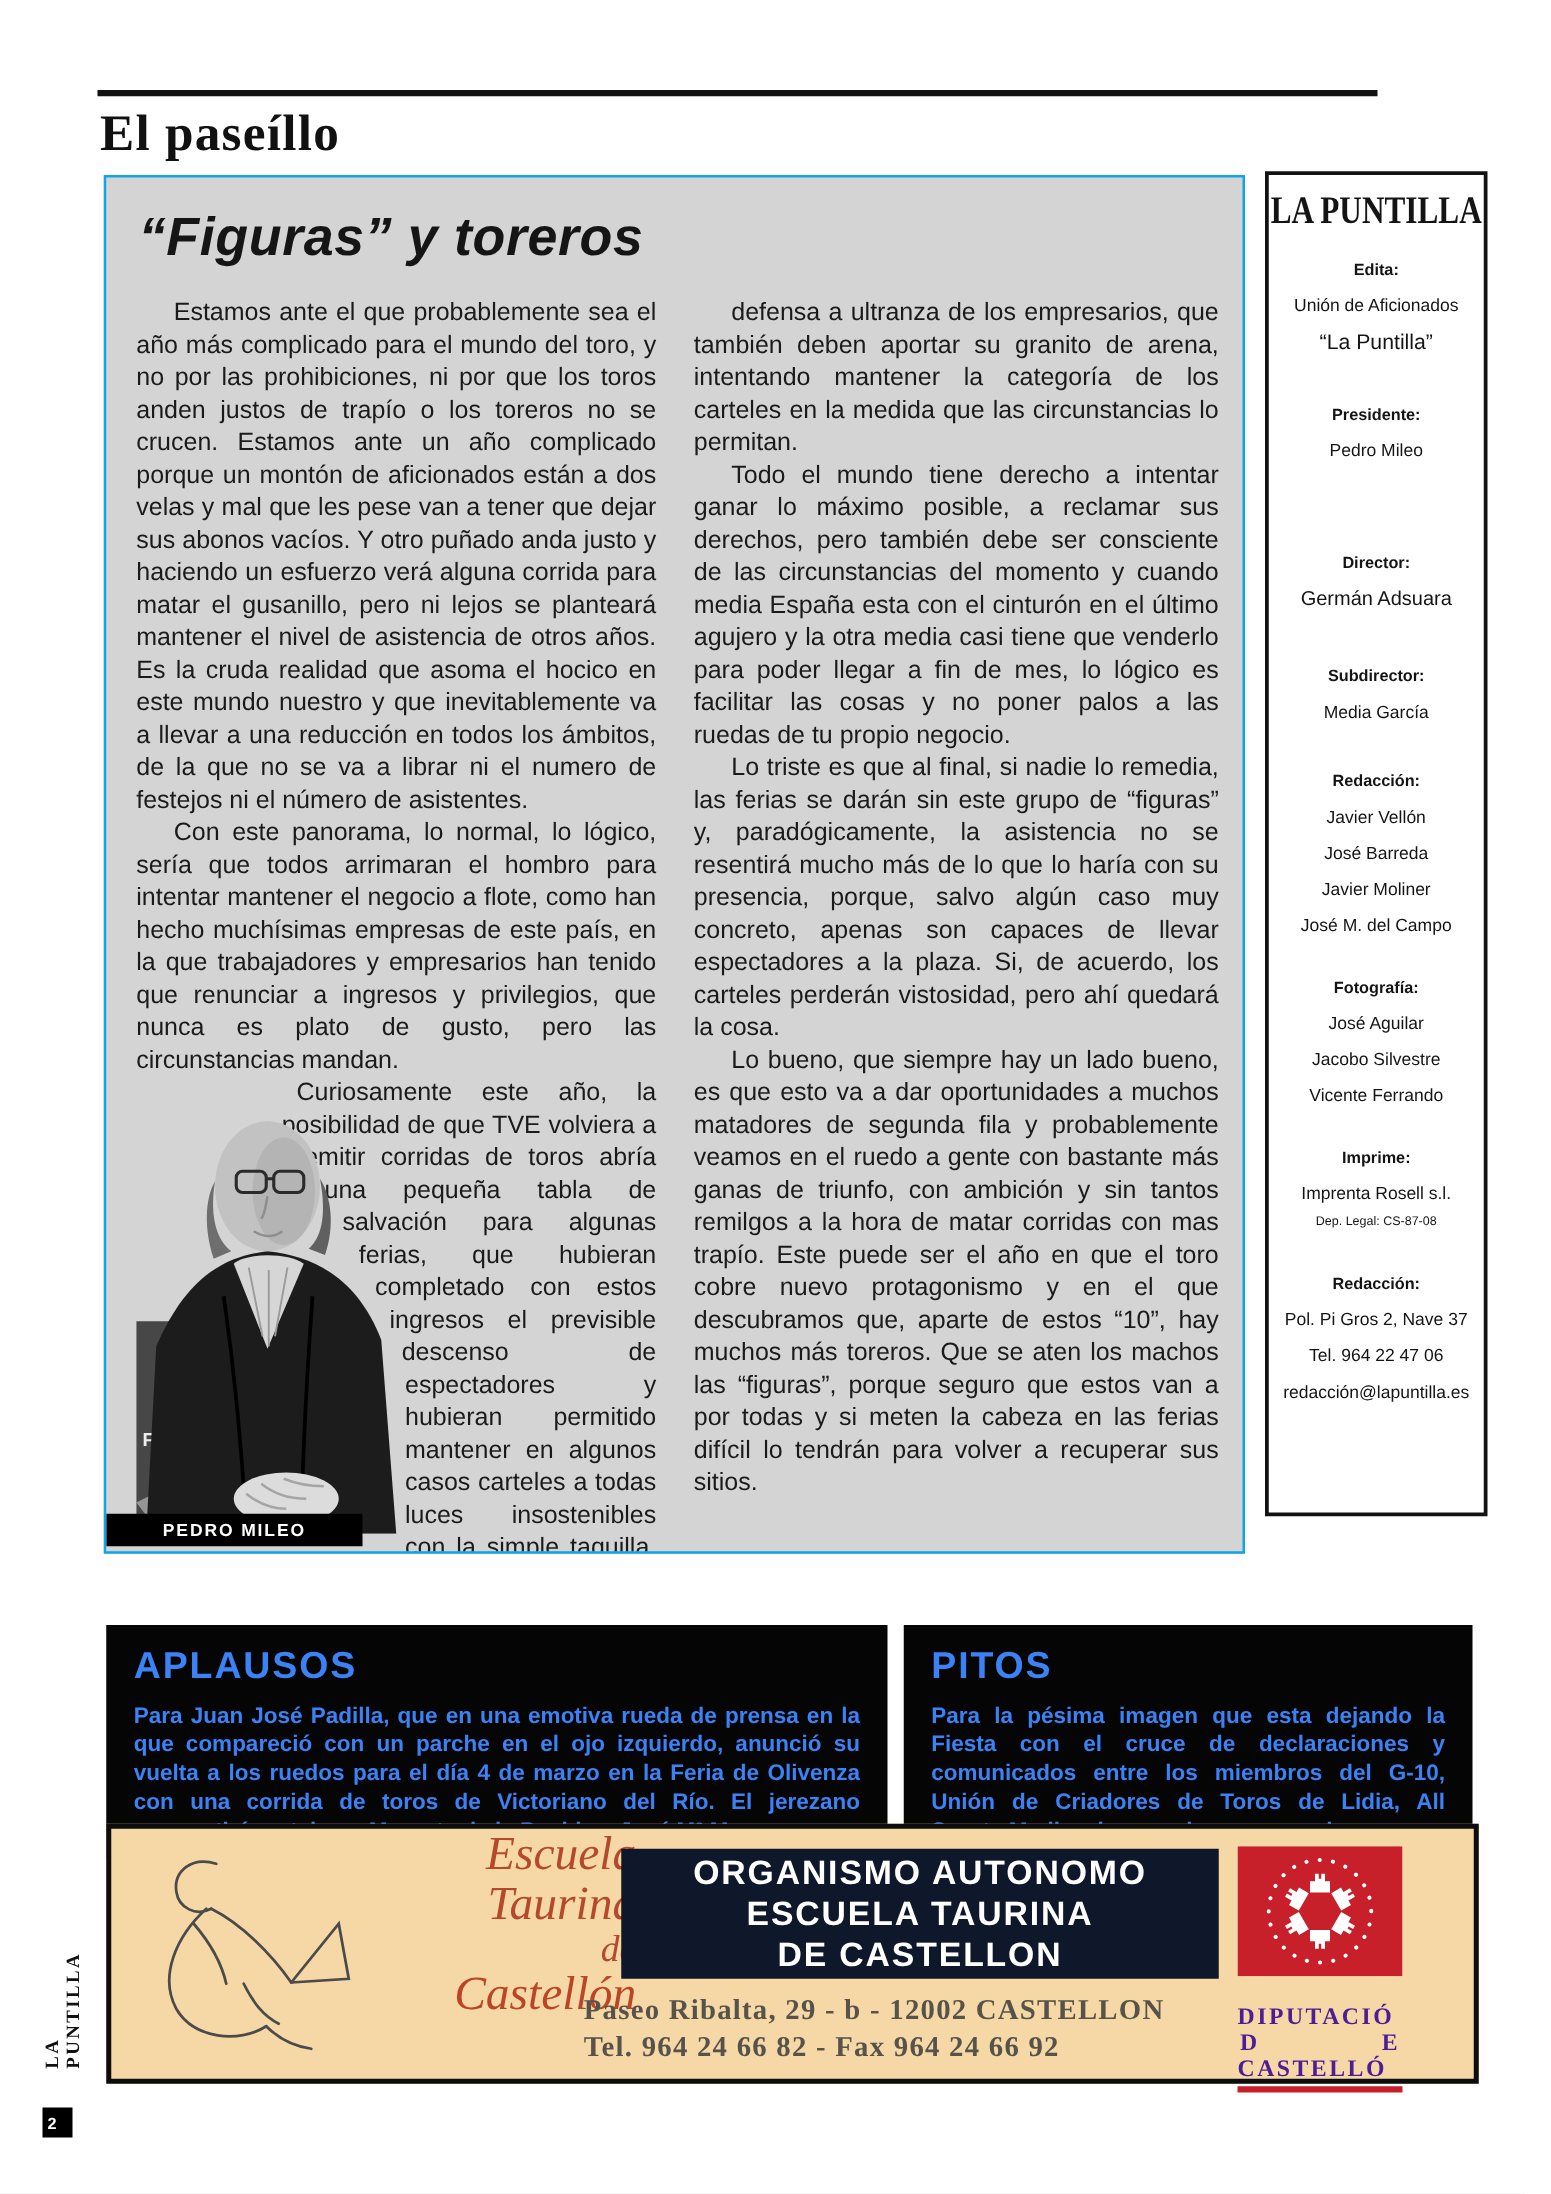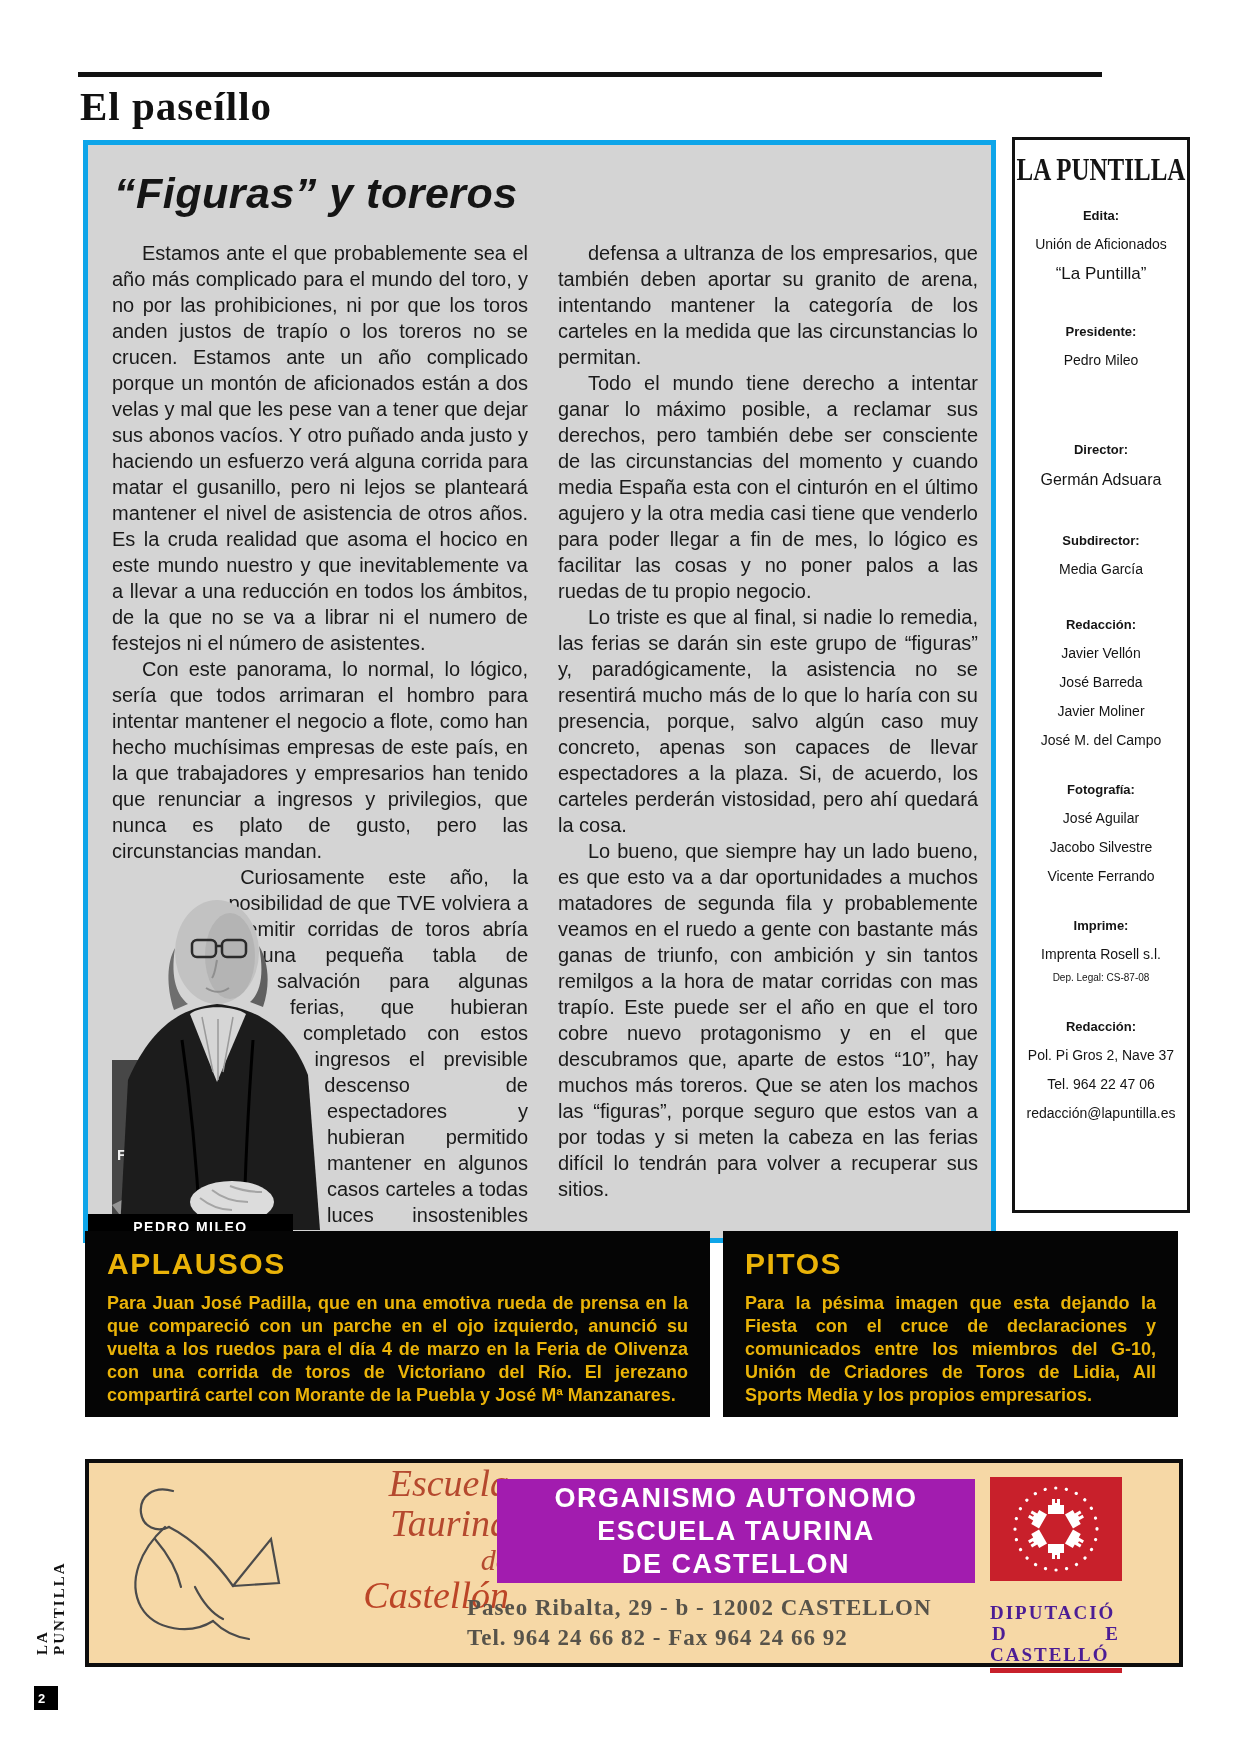--- a/index.html
+++ b/index.html
@@ -6,21 +6,21 @@
   .page{position:relative;width:1241px;height:1755px;background:#ffffff;margin:0 auto;
         font-family:"Liberation Sans","DejaVu Sans",sans-serif;color:#191919;overflow:hidden;}
 
   
   .top-rule{position:absolute;left:78px;top:72px;width:1024px;height:5px;background:#121212;}
   .section-label{position:absolute;left:80px;top:82px;font-family:"Liberation Serif","DejaVu Serif",serif;
         font-weight:600;font-size:41px;color:#111;letter-spacing:1px;}
 
   
   .article-box{position:absolute;left:83px;top:140px;width:913px;height:1103px;background:#d4d4d4;
-        border:5px solid #0ea5e9;box-sizing:border-box;overflow:hidden;}
+        border:2px solid #0ea5e9;box-sizing:border-box;overflow:hidden;}
   .article-title{position:absolute;left:26px;top:24px;font-size:43px;font-weight:700;font-style:italic;
         color:#151515;letter-spacing:.5px;}
   .col{position:absolute;top:95px;}
   .col1{left:24px;width:416px;}
   .col2{left:470px;width:420px;}
   .col p{margin:0;font-size:20px;line-height:26px;text-align:justify;text-indent:30px;color:#1a1a1a;}
 
   
   .photo-float{float:left;width:215px;height:366px;margin:0;shape-margin:9px;
         shape-outside:polygon(0 30px,90px 30px,125px 80px,150px 120px,170px 160px,190px 200px,205px 240px,215px 280px,215px 366px,0 366px);}
@@ -34,37 +34,37 @@
   .mh-logo{margin-top:16px;font-family:"Liberation Serif","DejaVu Serif",serif;font-weight:700;font-size:25px;
         letter-spacing:0;transform:scaleY(1.25);}
   .mh-label{font-weight:700;font-size:13px;margin-top:24px;}
   .mh-name{font-size:14px;margin-top:13px;}
   .mh-name-lg{font-size:16px;margin-top:14px;}
   .mh-quote{font-size:17px;margin-top:12px;}
   .mh-tiny{font-size:10px;margin-top:10px;}
   .g40{margin-top:40px;} .g78{margin-top:74px;} .g44{margin-top:44px;} .g36{margin-top:34px;} .g38{margin-top:36px;}
 
   
-  .black-box{position:absolute;top:1231px;height:186px;background:#050505;color:#eab308;
+  .black-box{position:absolute;top:1300px;height:186px;background:#050505;color:#3b82f6;
         padding:16px 22px;box-sizing:border-box;}
   .box-aplausos{left:85px;width:625px;}
   .box-pitos{left:723px;width:455px;}
   .bb-title{font-size:30px;font-weight:800;letter-spacing:1.5px;}
   .bb-body{margin-top:11px;font-size:18px;font-weight:700;line-height:23px;text-align:justify;}
 
   
   .ad-box{position:absolute;left:85px;top:1459px;width:1098px;height:208px;background:#f6d8a6;
         border:4px solid #0d0d0d;box-sizing:border-box;}
   .ad-sketch{position:absolute;left:22px;top:6px;}
   .school-text{position:absolute;left:140px;top:0px;width:280px;text-align:right;
         font-family:"Liberation Serif","DejaVu Serif",serif;font-style:italic;color:#b5492e;line-height:1.06;}
   .school-l1,.school-l2,.school-l4{font-size:38px;}
   .school-l3{font-size:30px;}
   .school-l4{color:#bc4527;}
-  .org-box{position:absolute;left:408px;top:16px;width:478px;height:104px;background:#a21caf;color:#fff;
+  .org-box{position:absolute;left:408px;top:16px;width:478px;height:104px;background:#0f172a;color:#fff;
         display:flex;flex-direction:column;justify-content:center;text-align:center;
         font-weight:800;font-size:27px;line-height:33px;letter-spacing:1.5px;}
   .ad-address{position:absolute;left:378px;top:130px;width:538px;
         font-family:"Liberation Serif","DejaVu Serif",serif;font-weight:700;font-size:23px;
         color:#57534a;line-height:30px;letter-spacing:1px;}
   .dip{position:absolute;left:901px;top:14px;width:132px;}
   .dip-text{margin-top:17px;font-family:"Liberation Serif","DejaVu Serif",serif;font-size:19px;
         color:#4c1d95;letter-spacing:2px;font-weight:600;line-height:21px;}
   .dip-mid{display:flex;justify-content:space-between;padding:0 2px;}
   .dip-rule{height:5px;background:#c8202b;margin-top:3px;}

